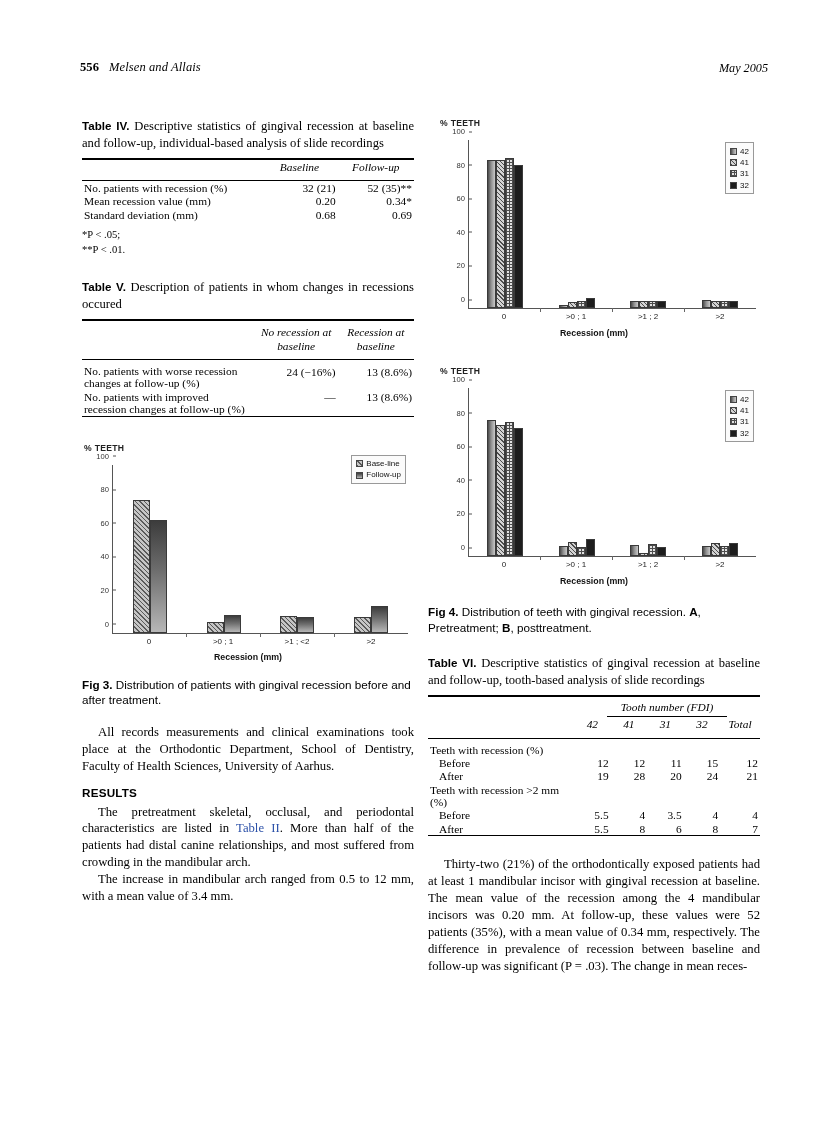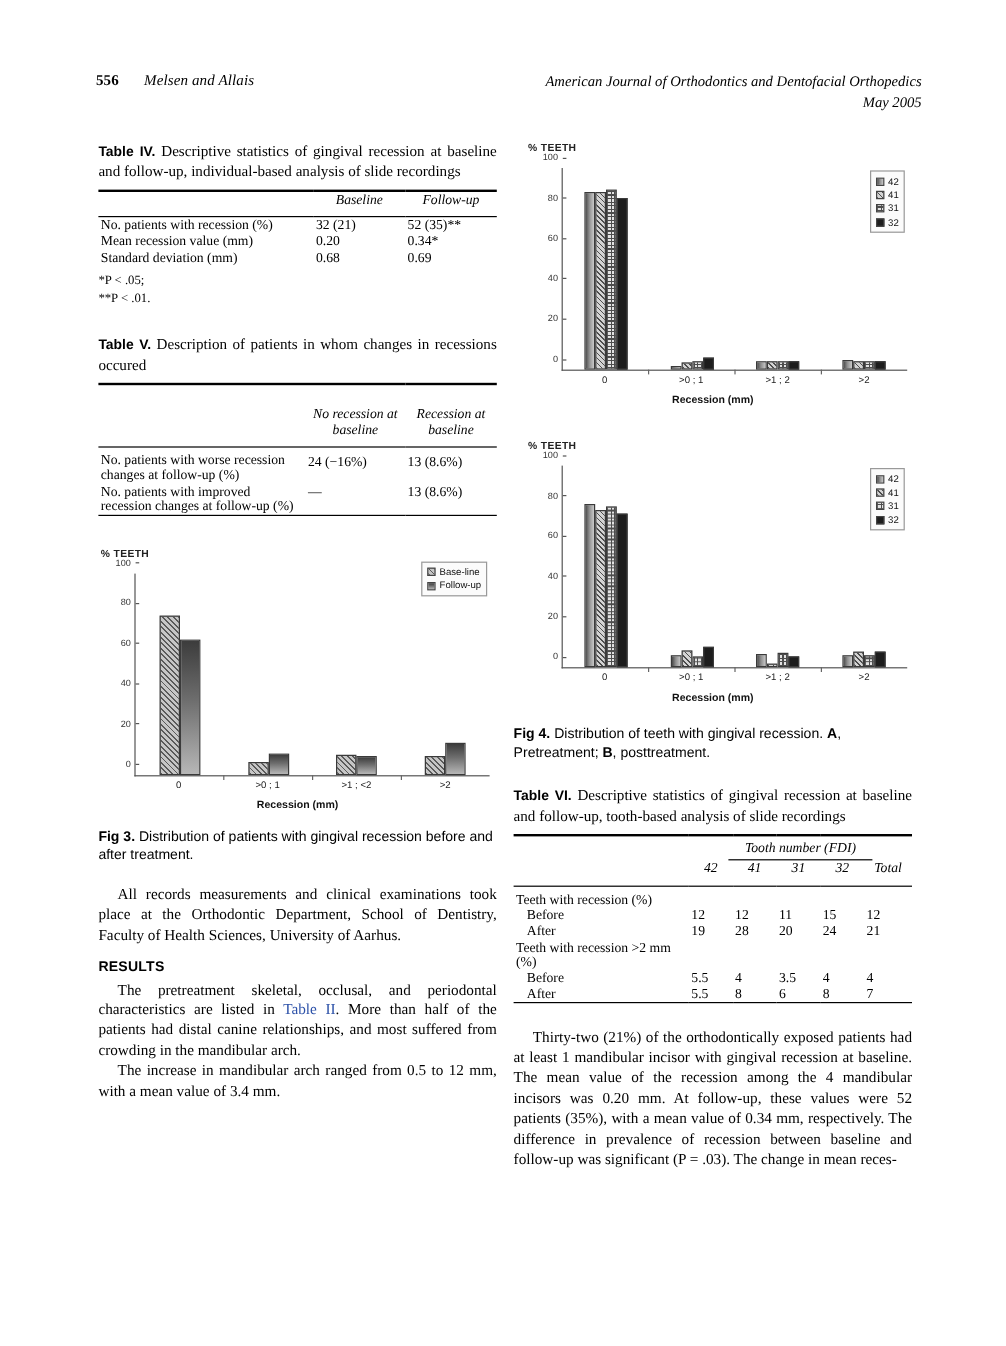--- a/index.html
+++ b/index.html
@@ -33,21 +33,21 @@
     position: absolute;
     left: 0;
     top: 0;
     font-size: 12.5px;
     font-weight: bold;
     letter-spacing: .1px;
   }
   .rh-left em {
     font-weight: normal;
     font-style: italic;
-    margin-left: 21px;
+    margin-left: 10px;
   }
   .rh-right {
     position: absolute;
     right: 0;
     top: 0;
     text-align: right;
     font-style: italic;
     font-size: 12.2px;
     line-height: 1.42;
   }
@@ -80,21 +80,21 @@
   }
   .rule-top    { border-top: 2.1px solid #000; }
   .rule-thin   { border-top: 1px solid #000; }
   .rule-bottom { border-bottom: 1.1px solid #000; }
   .hd {
     font-style: italic;
     text-align: center;
     font-size: 11.4px;
     line-height: 1.18;
   }
-  .num { text-align: left; }
+  .num { text-align: right; }
   .lbl { text-align: left; }
   .indent { padding-left: 11px !important; }
   .spacer-row td { height: 4px; padding: 0; }
   .foot {
     font-size: 10.6px;
     line-height: 1.45;
     margin-top: 5px;
   }
 
   
@@ -242,21 +242,20 @@
 </head>
 <body>
 
 <div class="page">
 
   <div class="runhead">
     <div class="rh-left">
       <span>556</span><em>Melsen and Allais</em>
     </div>
     <div class="rh-right">
-      <div>American Journal of Orthodontics and Dentofacial Orthopedics</div>
       <div>May 2005</div>
     </div>
   </div>
 
   <div class="col col-left">
 
     <div>
       <div class="tbl-cap">
         <b>Table IV.</b>
         <span>Descriptive statistics of gingival recession at baseline and follow-up, individual-based analysis of slide recordings</span>
@@ -297,21 +296,21 @@
     <div style="margin-top:22px">
       <div class="tbl-cap">
         <b>Table V.</b>
         <span>Description of patients in whom changes in recessions occured</span>
       </div>
       <table class="data">
         <tbody>
             <tr class="rule-top">
           <td style="width:52%"></td>
           <td class="hd" style="width:25%; padding-top:5px">No recession at baseline</td>
-          <td class="hd" style="width:23%; padding-top:18px">Recession at baseline</td>
+          <td class="hd" style="width:23%; padding-top:5px">Recession at baseline</td>
         </tr>
         <tr class="spacer-row">
               <td colspan="3"></td>
             </tr>
         <tr class="rule-thin">
           <td class="lbl" style="padding-top:5px">No. patients with worse recession changes at follow-up (%)</td>
           <td class="num" style="vertical-align:top; padding-top:6px">24 (−16%)</td>
           <td class="num" style="vertical-align:top; padding-top:6px">13 (8.6%)</td>
         </tr>
         <tr class="rule-bottom">

